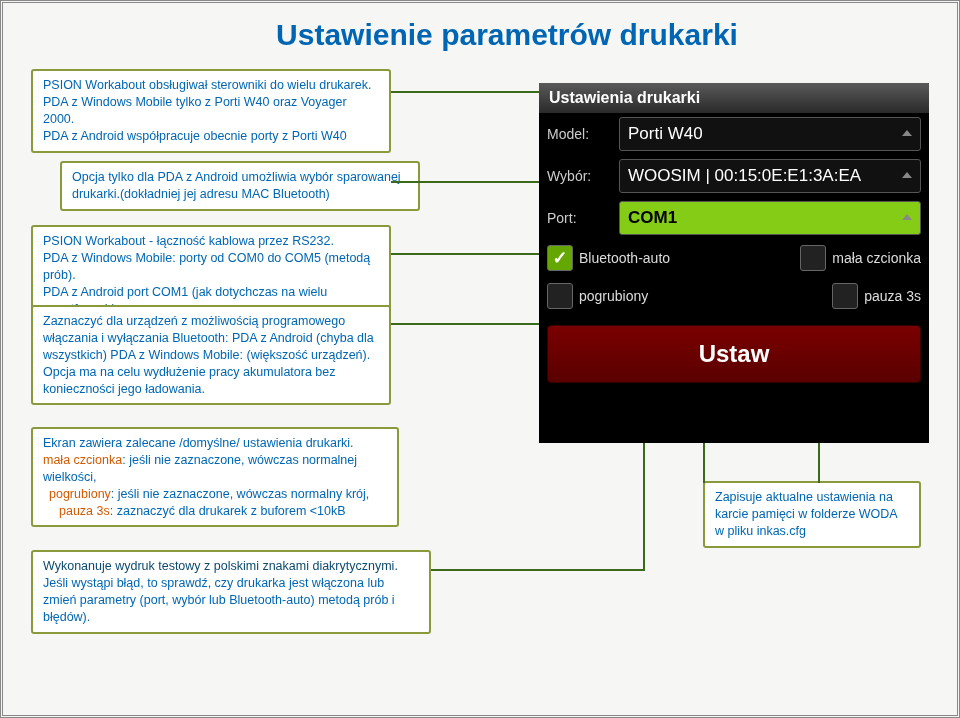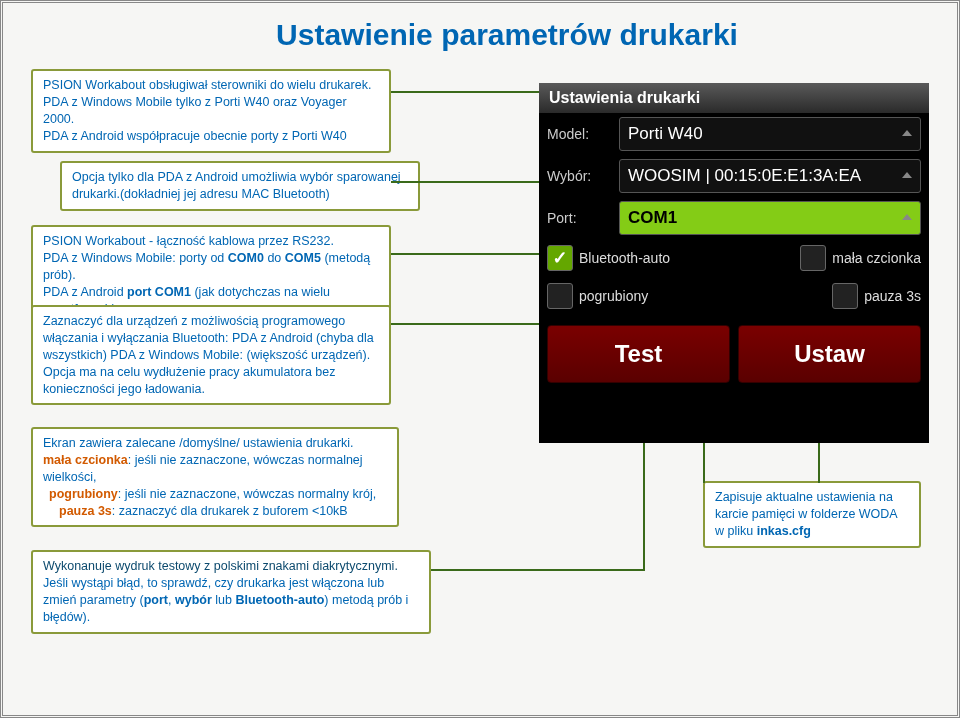--- a/index.html
+++ b/index.html
@@ -28,21 +28,21 @@
   .note {
     position: absolute;
     background: #fff;
     border: 2px solid #8a9a3a;
     border-radius: 3px;
     padding: 6px 10px;
     font-size: 12.5px;
     line-height: 1.35;
     color: #0066b3;
   }
-  .note b { font-weight: bold; }
+  .note b { font-weight: normal; }
   .note .orange { color: #d25a00; }
   .note .black { color: #0c4a6e; }
 
   #note-1 { left: 28px; top: 66px; width: 360px; }
   #note-2 { left: 28px; top: 158px; width: 360px; margin-left: 29px; }
   #note-3 { left: 28px; top: 222px; width: 360px; }
   #note-4 { left: 28px; top: 302px; width: 360px; }
   #note-5 { left: 28px; top: 424px; width: 368px; }
   #note-6 { left: 28px; top: 547px; width: 400px; }
   #note-7 { left: 700px; top: 478px; width: 218px; }
@@ -257,18 +257,17 @@
         <div class="checkbox"></div>
         <div class="clabel">pogrubiony</div>
       </div>
       <div class="checkgroup">
         <div class="checkbox"></div>
         <div class="clabel">pauza 3s</div>
       </div>
     </div>
 
     <div class="phone-buttons">
-      <div class="phone-btn">Test</div>
       <div class="phone-btn">Ustaw</div>
     </div>
   </div>
 
 </div>
 
 </body></html>

